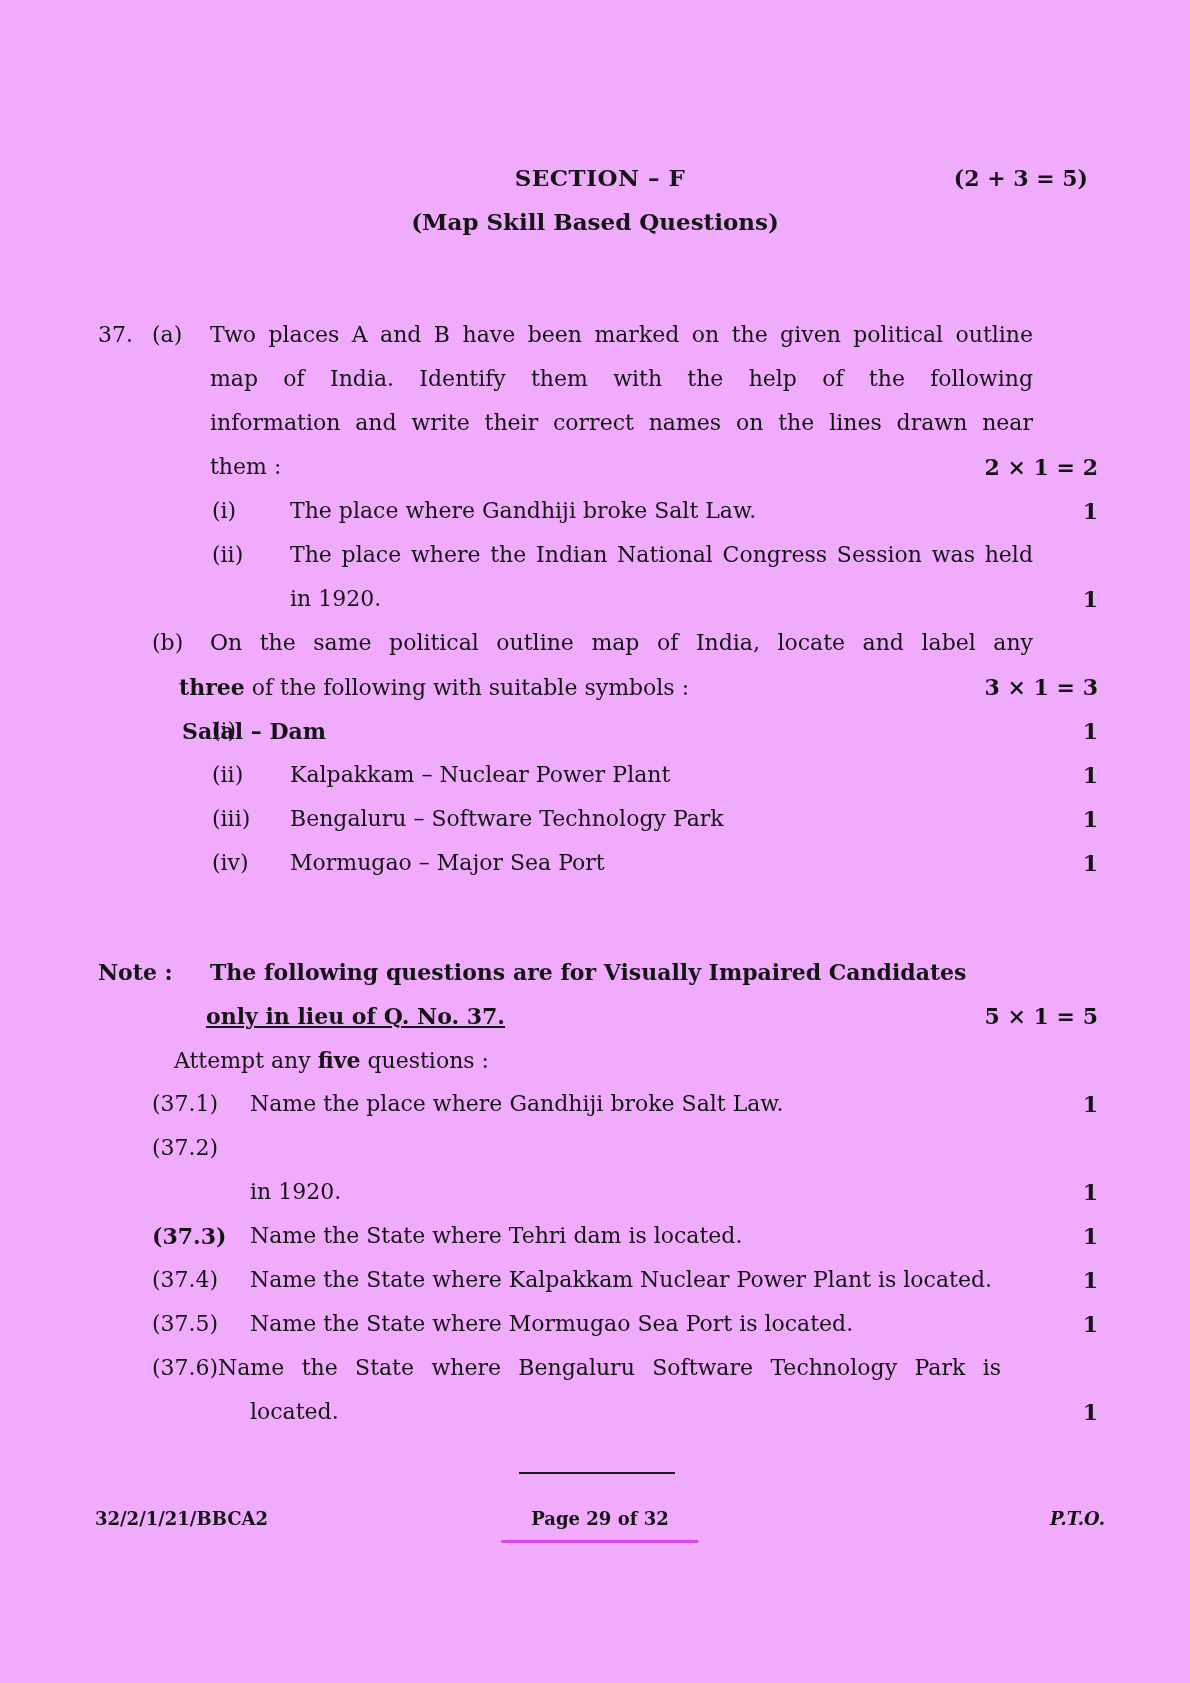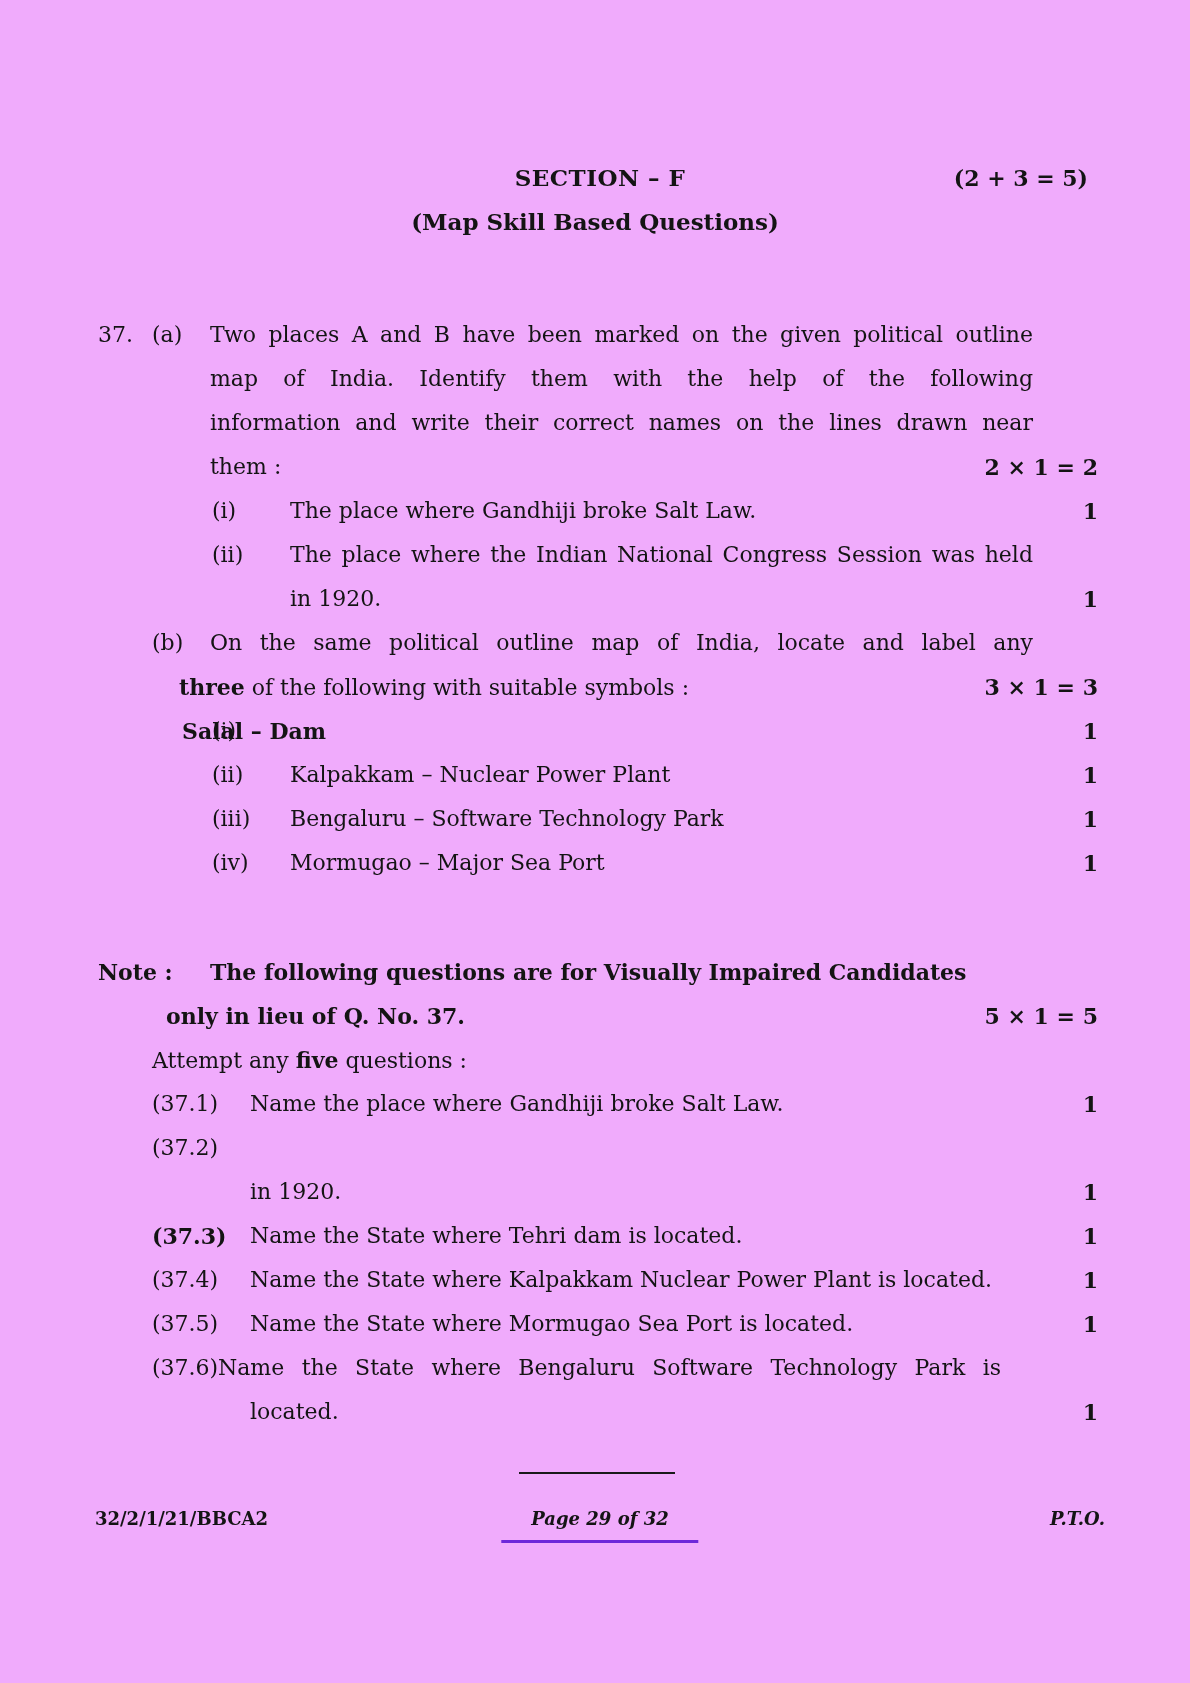--- a/index.html
+++ b/index.html
@@ -33,22 +33,22 @@
   .line .marks { position:absolute; right:0; top:0; font-weight:bold; }
 
   
   .divider { position:absolute; top:1472px; left:519px; width:156px; height:0;
              border-top:2px solid #1a1a1a; }
   .footer { position:absolute; left:95px; top:1504px; width:1010px; height:44px;
             line-height:30px; font-size:18px; }
   .f-code { position:absolute; left:0; top:0; font-weight:bold; }
   .f-page-wrap { position:absolute; left:50%; transform:translateX(-50%); top:0;
                  text-align:center; }
-  .f-page { display:inline-block; font-weight:bold; font-style:italic;
-            padding:0 30px 6px 30px; border-bottom:3px solid #6d28d9; }
+  .f-page { display:inline-block; font-weight:bold; 
+            padding:0 30px 6px 30px; border-bottom:3px solid #d946ef; }
   .f-pto { position:absolute; right:0; top:0; font-weight:bold; font-style:italic; }
 </style>
 </head>
 <body>
 
 <div class="page">
 
   <div class="header">
     <div class="h-row">
       <span class="h-title">SECTION – F</span>
@@ -79,22 +79,22 @@
       <div class="line">
         <span class="tag" style="left: 54px;">(b)</span>
         <span class="txt j" style="margin-left: 112px; width: 823px;"><span>On the same political outline map of India, locate and label any</span></span>
       </div>
       <div class="line"><span class="txt" style="margin-left: 81px;"><span class="b">three</span><span> of the following with suitable symbols :</span></span><span class="marks">3 × 1 = 3</span></div>
       <div class="line"><span class="tag" style="left: 114px;">(i)</span><span class="txt" style="margin-left: 84px; font-weight: bold;"><span>Salal – Dam</span></span><span class="marks">1</span></div>
       <div class="line"><span class="tag" style="left: 114px;">(ii)</span><span class="txt" style="margin-left: 192px;"><span>Kalpakkam – Nuclear Power Plant</span></span><span class="marks">1</span></div>
       <div class="line"><span class="tag" style="left: 114px;">(iii)</span><span class="txt" style="margin-left: 192px;"><span>Bengaluru – Software Technology Park</span></span><span class="marks">1</span></div>
       <div class="line"><span class="tag" style="left: 114px;">(iv)</span><span class="txt" style="margin-left: 192px;"><span>Mormugao – Major Sea Port</span></span><span class="marks">1</span></div>
       <div class="line" style="margin-top: 65px;"><span class="tag b" style="left: 0px;">Note :</span><span class="txt" style="margin-left: 112px;"><span class="b">The following questions are for Visually Impaired Candidates</span></span></div>
-      <div class="line"><span class="txt" style="margin-left: 68px;"><span class="b">only in lieu of Q. No. 37.</span></span><span class="marks">5 × 1 = 5</span></div>
-      <div class="line"><span class="txt" style="margin-left: 54px;"><span>Attempt any </span><span class="b">five</span><span> questions :</span></span></div>
+      <div class="line"><span class="txt" style="margin-left: 108px; text-decoration: underline;"><span class="b">only in lieu of Q. No. 37.</span></span><span class="marks">5 × 1 = 5</span></div>
+      <div class="line"><span class="txt" style="margin-left: 76px;"><span>Attempt any </span><span class="b">five</span><span> questions :</span></span></div>
       <div class="line"><span class="tag" style="left: 54px;">(37.1)</span><span class="txt" style="margin-left: 152px;"><span>Name the place where Gandhiji broke Salt Law.</span></span><span class="marks">1</span></div>
       <div class="line">
         <span class="tag" style="left: 54px;">(37.2)</span>
       </div>
       <div class="line"><span class="txt" style="margin-left: 152px;"><span>in 1920.</span></span><span class="marks">1</span></div>
       <div class="line"><span class="tag" style="left: 54px; font-weight: bold;">(37.3)</span><span class="txt" style="margin-left: 152px;"><span>Name the State where Tehri dam is located.</span></span><span class="marks">1</span></div>
       <div class="line"><span class="tag" style="left: 54px;">(37.4)</span><span class="txt" style="margin-left: 152px;"><span>Name the State where Kalpakkam Nuclear Power Plant is located.</span></span><span class="marks">1</span></div>
       <div class="line"><span class="tag" style="left: 54px;">(37.5)</span><span class="txt" style="margin-left: 152px;"><span>Name the State where Mormugao Sea Port is located.</span></span><span class="marks">1</span></div>
       <div class="line">
         <span class="tag" style="left: 54px;">(37.6)</span>

